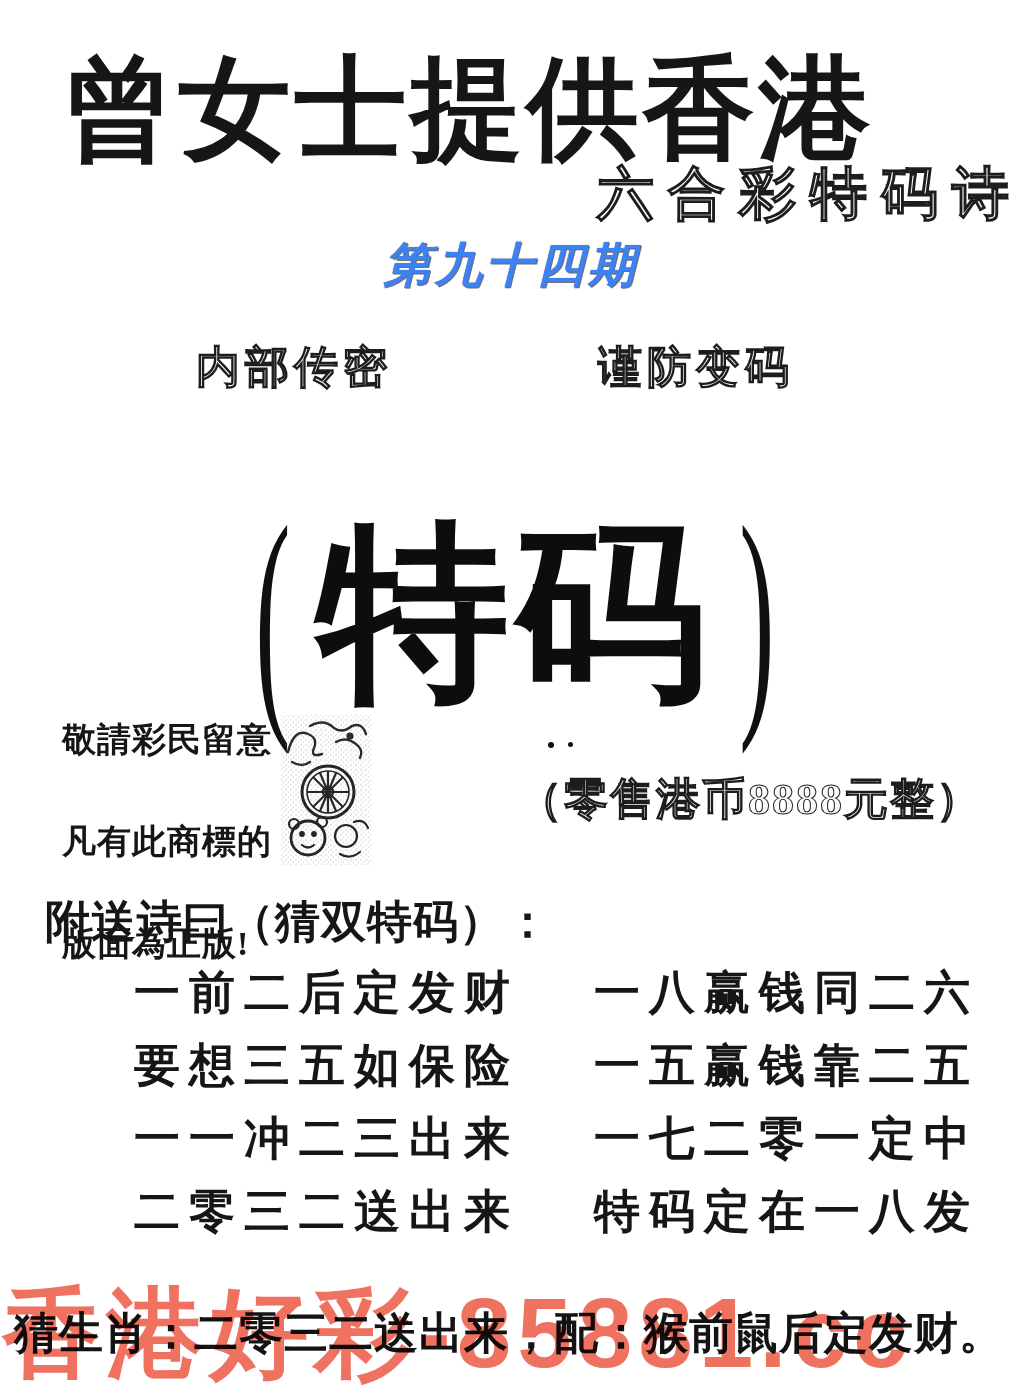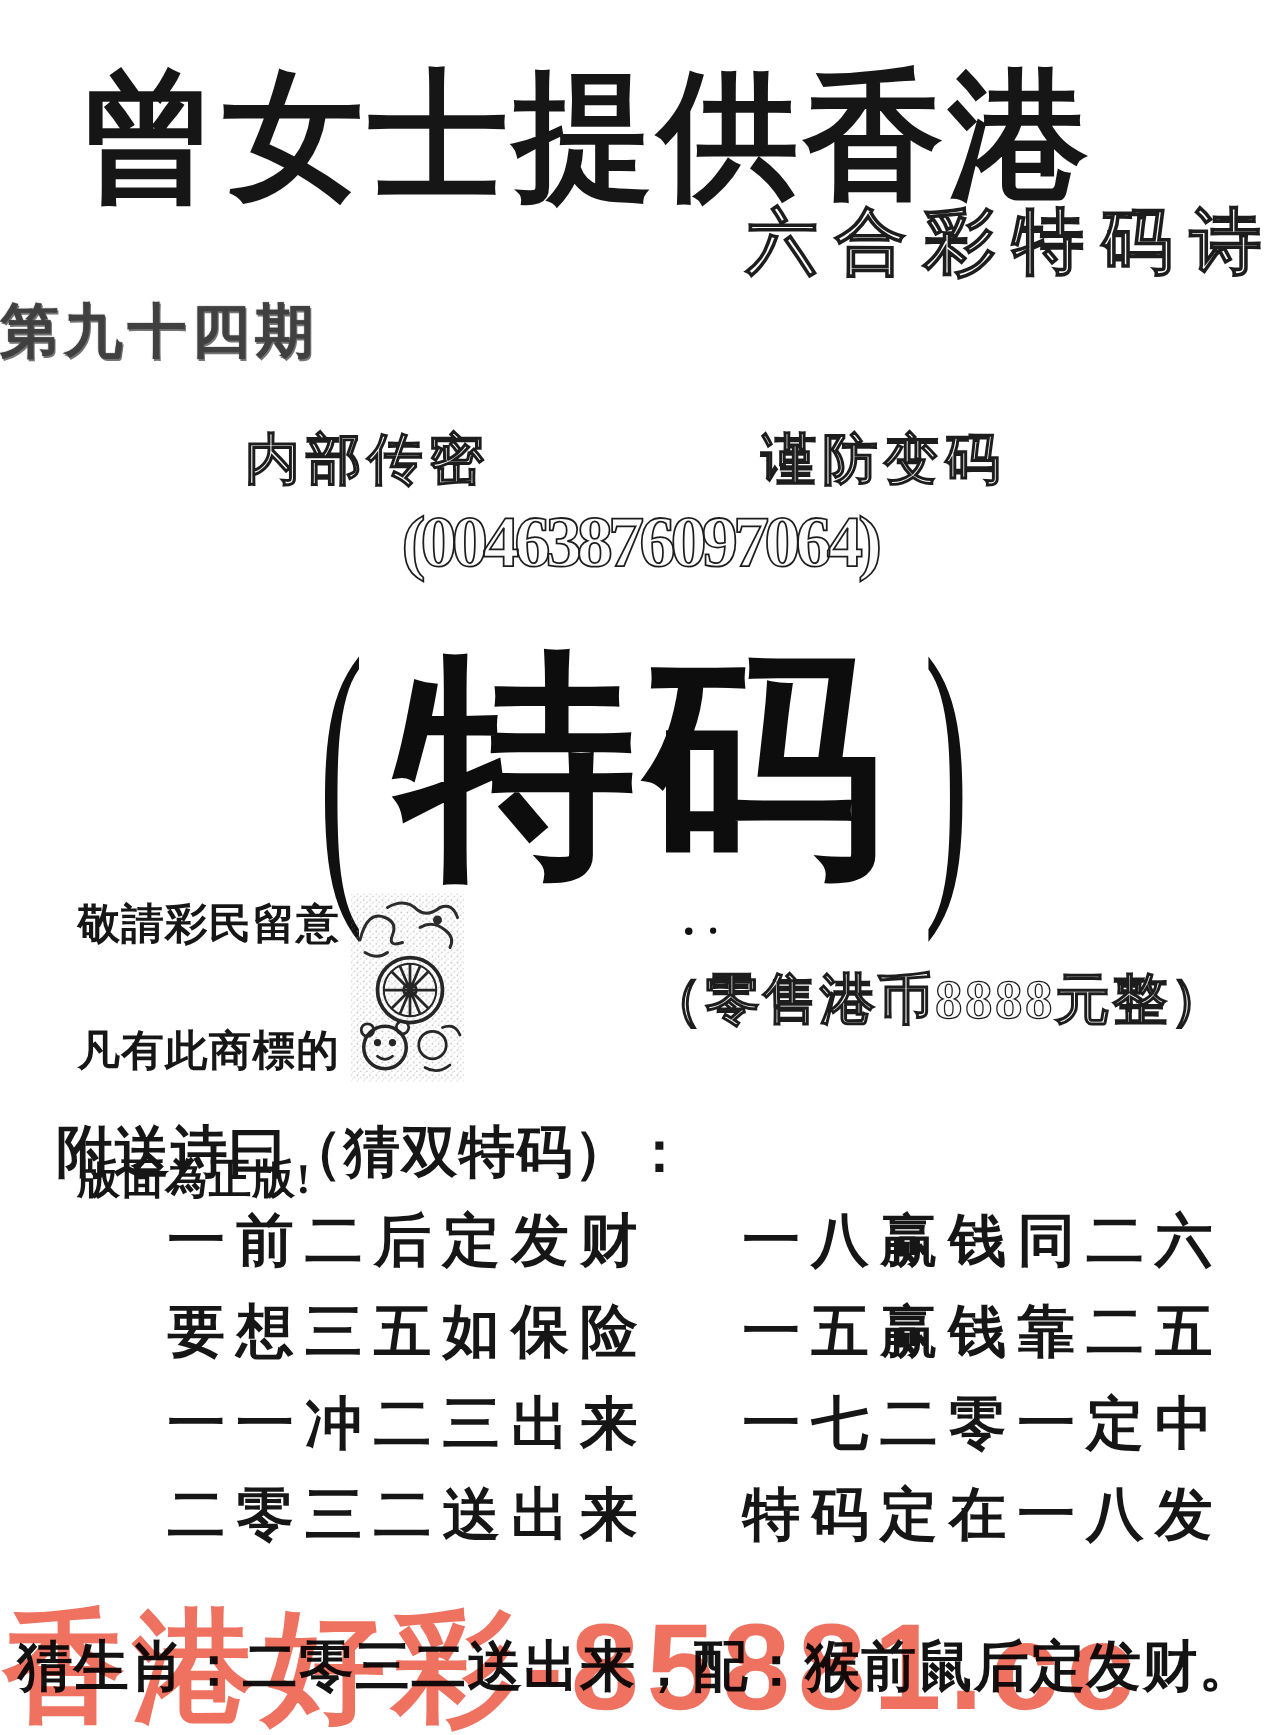--- a/index.html
+++ b/index.html
@@ -13,25 +13,25 @@
   
   .hollow{
     color:#fbfbfb;
     -webkit-text-stroke:1.4px #1d1d1d;
   }
   @supports not ((-webkit-text-stroke:1px #000)){
     .hollow{color:#2a2a2a;}
   }
   .title1{left:16px;top:34px;width:881px;text-align:center;font-size:112px;letter-spacing:4px;font-weight:700;margin-left:12px;}
   .title2{left:0;top:156px;width:1023px;text-align:right;font-size:57px;letter-spacing:14px;font-weight:700;-webkit-text-stroke:1.1px #1d1d1d;}
-  .issue{left:0;top:234px;width:1023px;font-size:47px;letter-spacing:4px;font-weight:700;
-         color:#404040;text-shadow:0 0 1px #555,1px 1px 0 #777;}
+  .issue{left:0;top:234px;width:1023px;text-align:center;font-size:47px;letter-spacing:4px;font-weight:700;
+         color:#3b82f6;text-shadow:0 0 1px #555,1px 1px 0 #777;font-style:italic;}
   .lbl{top:338px;font-size:44px;letter-spacing:5px;font-weight:700;-webkit-text-stroke:1px #1d1d1d;}
   .lbl-left{left:196px;}
-  .lbl-right{left:598px;margin-left:11px;}
+  .lbl-right{left:598px;}
   .serial{left:0;top:400px;width:1023px;text-align:center;font-size:58px;letter-spacing:-4px;font-weight:700;}
   .feature{left:160px;top:492px;width:710px;height:245px;display:flex;align-items:center;justify-content:center;}
   .feature .par{font-size:252px;font-weight:400;line-height:1;display:inline-block;transform:scaleX(.42);color:#101010;}
   .feature .word{font-size:192px;line-height:1;font-weight:900;letter-spacing:6px;margin:0 2px;
                  font-family:"Liberation Serif","DejaVu Serif",serif;color:#0d0d0d;text-align:center;}
   .notice{left:62px;top:714px;font-size:34px;line-height:51px;letter-spacing:1px;font-weight:700;white-space:pre-line;}
   .stamp{left:280px;top:714px;width:92px;height:152px;}
   .price{left:518px;top:770px;font-size:44px;letter-spacing:2px;font-weight:700;-webkit-text-stroke:1px #1d1d1d;}
   .dot{position:absolute;background:#111;border-radius:50%;}
   .poem-head{left:45px;top:892px;font-size:45px;font-weight:700;letter-spacing:1px;}
@@ -56,21 +56,20 @@
 
 <div class="page">
 
   <div class="abs title1 brush">曾女士提供香港</div>
   <div class="abs title2 hollow">六合彩特码诗</div>
   <div class="abs issue">第九十四期</div>
 
   <div class="abs lbl lbl-left hollow">内部传密</div>
   <div class="abs lbl lbl-right hollow">谨防变码</div>
 
-  <div class="abs serial hollow">(00463876097064)</div>
 
   <div class="abs feature">
     <span class="par">(</span>
     <span class="word">特码</span>
     <span class="par">)</span>
   </div>
 
   <div class="abs notice"><span>敬請彩民留意</span><br>
     <span>凡有此商標的</span><br>
     <span>版面為正版!</span>

